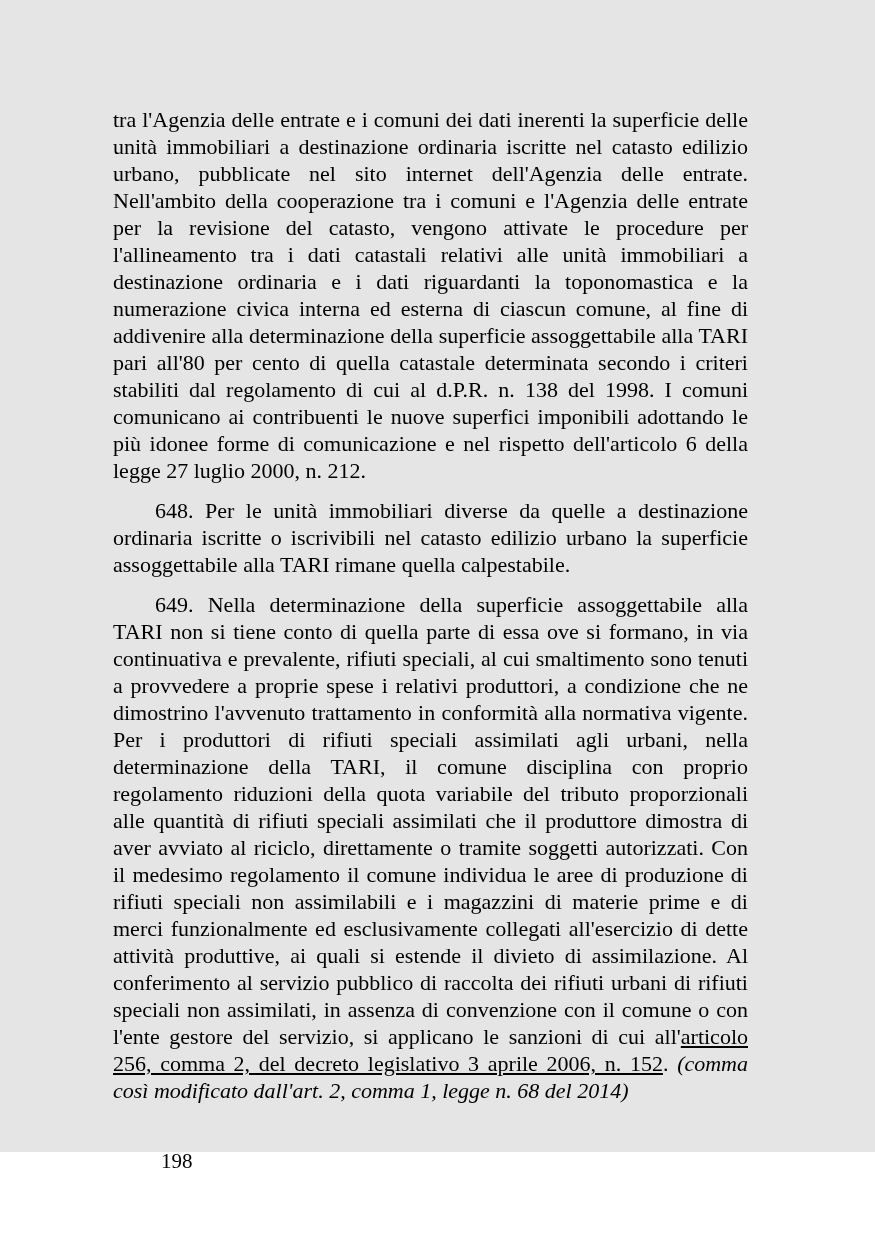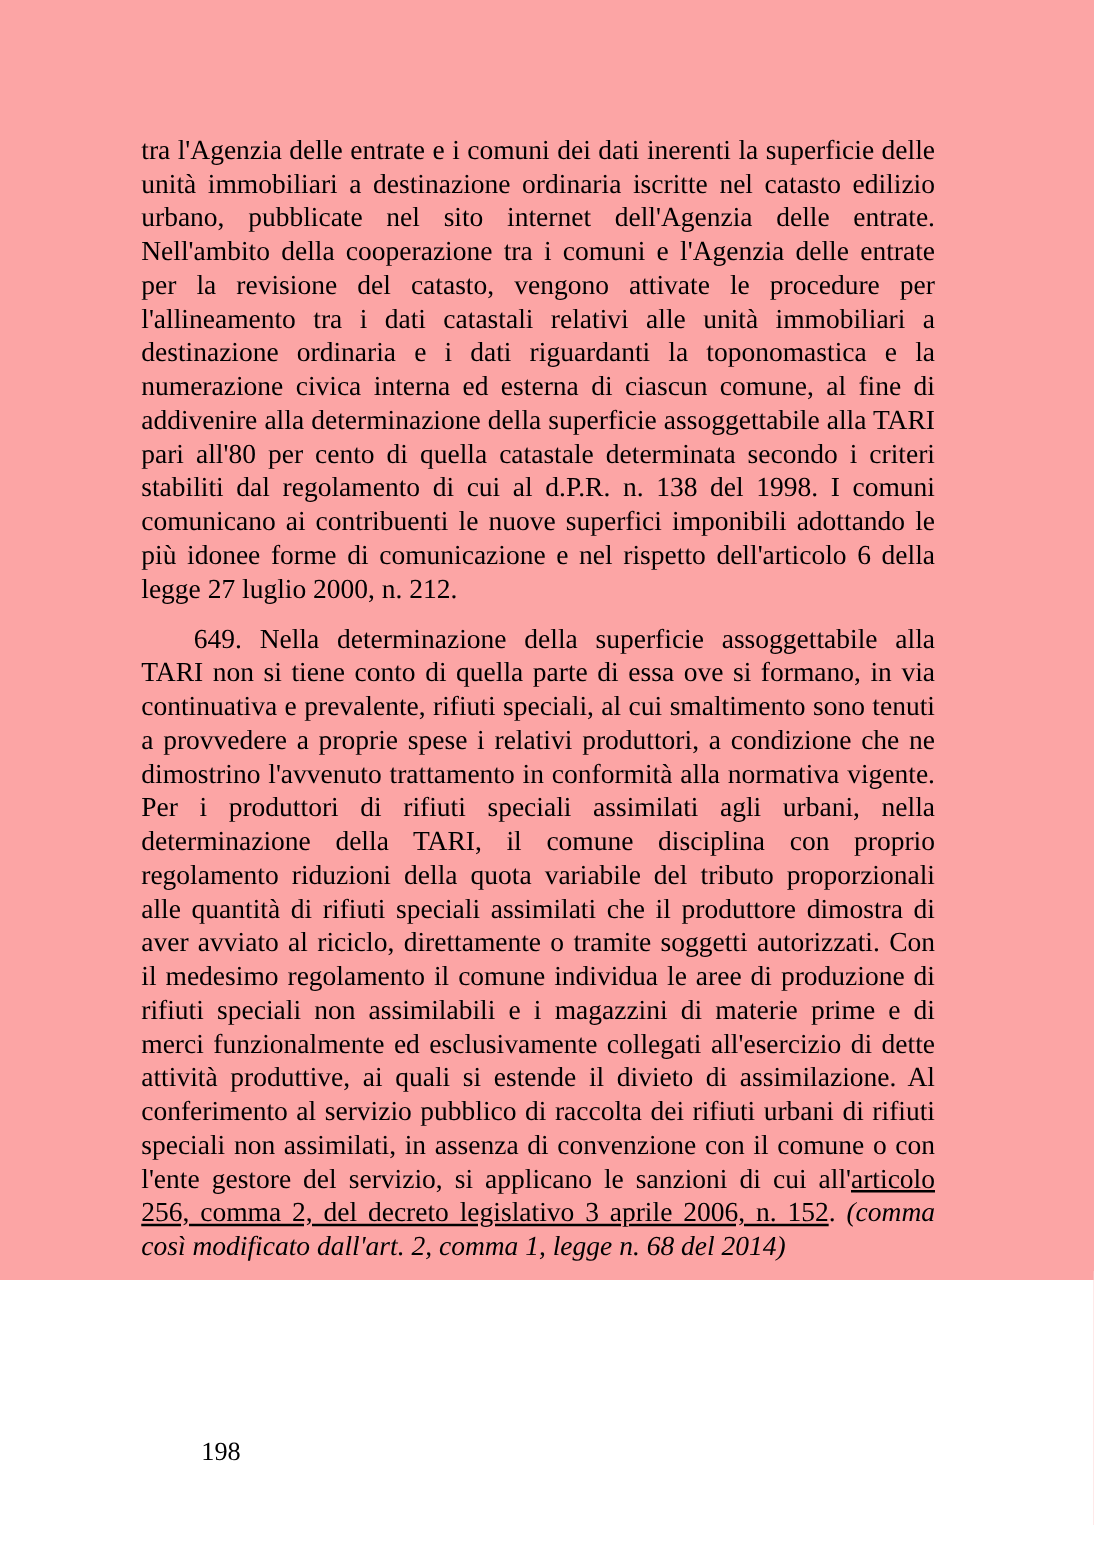--- a/index.html
+++ b/index.html
@@ -8,22 +8,22 @@
   }
   body {
     width: 875px;
     height: 1240px;
     background: #ffffff;
     overflow: hidden;
   }
   .page {
     position: relative;
     width: 875px;
-    height: 1024px;
-    background: #fca5a5;
+    height: 1152px;
+    background: #e5e5e5;
     color: #000000;
     font-family: "Liberation Serif", "DejaVu Serif", serif;
   }
   .text-block {
     position: absolute;
     left: 113px;
     top: 106px;
     width: 635px;
     font-size: 22px;
     line-height: 27px;
@@ -56,20 +56,21 @@
 </style>
 </head>
 <body>
 
 <div class="page">
 
   <div class="text-block">
 
     <p class="para no-indent">tra l'Agenzia delle entrate e i comuni dei dati inerenti la superficie delle unità immobiliari a destinazione ordinaria iscritte nel catasto edilizio urbano, pubblicate nel sito internet dell'Agenzia delle entrate. Nell'ambito della cooperazione tra i comuni e l'Agenzia delle entrate per la revisione del catasto, vengono attivate le procedure per l'allineamento tra i dati catastali relativi alle unità immobiliari a destinazione ordinaria e i dati riguardanti la toponomastica e la numerazione civica interna ed esterna di ciascun comune, al fine di addivenire alla determinazione della superficie assoggettabile alla TARI pari all'80 per cento di quella catastale determinata secondo i criteri stabiliti dal regolamento di cui al d.P.R. n. 138 del 1998. I comuni comunicano ai contribuenti le nuove superfici imponibili adottando le più idonee forme di comunicazione e nel rispetto dell'articolo 6 della legge 27 luglio 2000, n. 212.</p>
 
+    <p class="para">648. Per le unità immobiliari diverse da quelle a destinazione ordinaria iscritte o iscrivibili nel catasto edilizio urbano la superficie assoggettabile alla TARI rimane quella calpestabile.</p>
 
     <p class="para"><span>649. Nella determinazione della superficie assoggettabile alla TARI non si tiene conto di quella parte di essa ove si formano, in via continuativa e prevalente, rifiuti speciali, al cui smaltimento sono tenuti a provvedere a proprie spese i relativi produttori, a condizione che ne dimostrino l'avvenuto trattamento in conformità alla normativa vigente. Per i produttori di rifiuti speciali assimilati agli urbani, nella determinazione della TARI, il comune disciplina con proprio regolamento riduzioni della quota variabile del tributo proporzionali alle quantità di rifiuti speciali assimilati che il produttore dimostra di aver avviato al riciclo, direttamente o tramite soggetti autorizzati. Con il medesimo regolamento il comune individua le aree di produzione di rifiuti speciali non assimilabili e i magazzini di materie prime e di merci funzionalmente ed esclusivamente collegati all'esercizio di dette attività produttive, ai quali si estende il divieto di assimilazione. Al conferimento al servizio pubblico di raccolta dei rifiuti urbani di rifiuti speciali non assimilati, in assenza di convenzione con il comune o con l'ente gestore del servizio, si applicano le sanzioni di cui all'</span><span class="law-link">articolo 256, comma 2, del decreto legislativo 3 aprile 2006, n. 152</span><span>. </span><span class="amendment-note">(comma così modificato dall'art. 2, comma 1, legge n. 68 del 2014)</span></p>
 
   </div>
 
   <div class="page-number">198</div>
 
 </div>
 
 </body></html>

